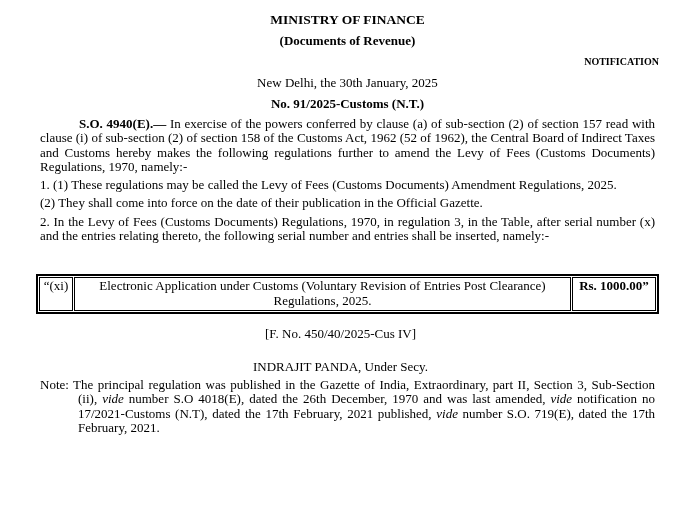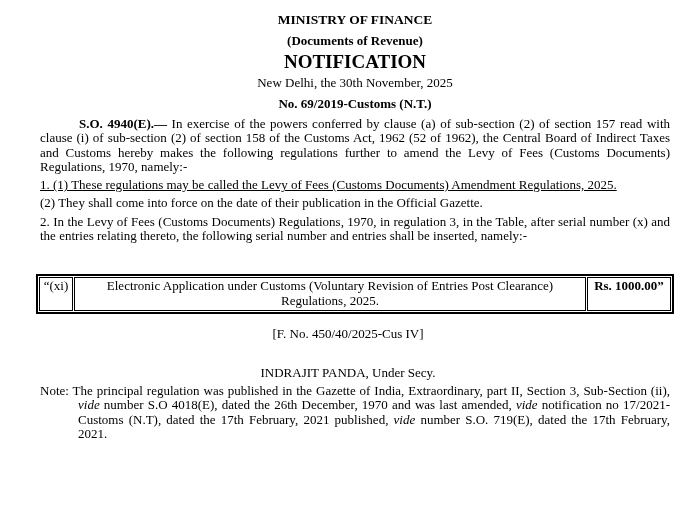--- a/index.html
+++ b/index.html
@@ -1,39 +1,39 @@
 <!DOCTYPE html>
 <html><head>
 <meta charset="utf-8">
 <style>
   html,body{margin:0;padding:0;background:#fff;}
   .page{
     width:700px;height:516px;
     background:#ffffff;
     box-sizing:border-box;
-    padding:11px 26px 0 36px;
+    padding:11px 41px 0 36px;
     font-family:"Liberation Serif","DejaVu Serif",serif;
     font-size:13px;
     color:#000;
     overflow:hidden;
   }
   .hline{text-align:center;margin:0 0 6px 0;line-height:14px;}
   .hline.bold{font-weight:bold;}
   .h-ministry{font-size:13.5px;margin-top:2px;}
   .h-board{font-size:13.5px;}
-  .h-note{font-size:19px;}
+  .h-note{font-size:10px;text-align:right;}
   .hline.sp{margin-bottom:7px;}
   p.body{
     margin:4px;
     text-align:justify;
     line-height:14.3px;
   }
   .opening{margin-top:9px;text-indent:39px;}
   .opening .lead{font-weight:bold;}
-  .clause11{margin-top:10px;text-align:left;text-decoration:underline;}
+  .clause11{margin-top:10px;text-align:left;}
   .clause12{margin-top:8px;text-align:left;}
   .clause2{margin-top:13px;}
   table.fees{
     margin-top:31px;
     width:100%;
     border:2px solid #000;
     border-collapse:separate;
     border-spacing:1px;
   }
   table.fees td{
@@ -48,41 +48,41 @@
   td.serial{width:34px;padding-left:1px;padding-right:1px;}
   td.desc{text-align:justify;}
   td.fee{width:84px;white-space:nowrap;font-weight:bold;}
   .sig{
     margin:0;
     text-align:center;
     padding-right:14px;
     line-height:14.3px;
   }
   .sig.first{margin-top:13px;}
-  .sig.second{margin-top:24px;}
+  .sig.second{margin-top:18px;}
   .note{
     margin-top:26px;
     padding-left:38px;
     text-indent:-38px;
     text-align:justify;
     line-height:14.6px;
   }
   .note .note-label{font-weight:normal;}
 </style>
 </head>
 <body>
 
 <div class="page">
 
   <div class="doc-header">
     <div class="hline bold h-ministry sp">MINISTRY OF FINANCE</div>
     <div class="hline bold sp">(Documents of Revenue)</div>
     <div class="hline bold h-note sp">NOTIFICATION</div>
-    <div class="hline sp">New Delhi, the 30th November, 2025</div>
-    <div class="hline bold">No. 69/2019-Customs (N.T.)</div>
+    <div class="hline sp">New Delhi, the 30th January, 2025</div>
+    <div class="hline bold">No. 91/2025-Customs (N.T.)</div>
   </div>
 
   <p class="body opening"><span class="lead">S.O. 4940(E).—</span><span> In exercise of the powers conferred by clause (a) of sub-section (2) of section 157 read with clause (i) of sub-section (2) of section 158 of the Customs Act, 1962 (52 of 1962), the Central Board of Indirect Taxes and Customs hereby makes the following regulations further to amend the Levy of Fees (Customs Documents) Regulations, 1970, namely:-</span></p>
 
   <p class="body clause11">1. (1) These regulations may be called the Levy of Fees (Customs Documents) Amendment Regulations, 2025.</p>
 
   <p class="body clause12">(2) They shall come into force on the date of their publication in the Official Gazette.</p>
 
   <p class="body clause2">2. In the Levy of Fees (Customs Documents) Regulations, 1970, in regulation 3, in the Table, after serial number (x) and the entries relating thereto, the following serial number and entries shall be inserted, namely:-</p>
 

